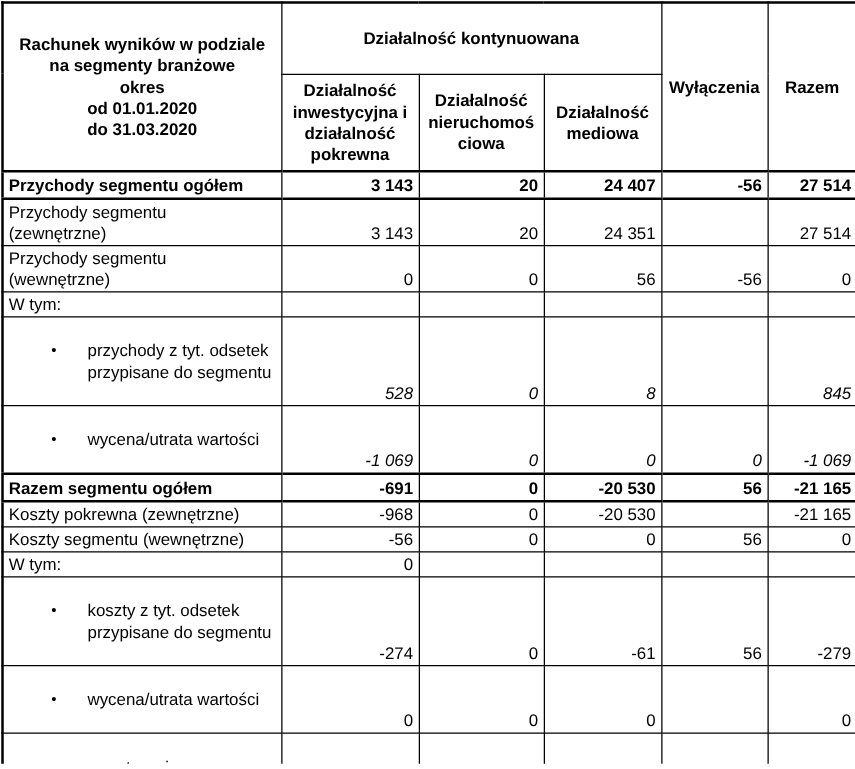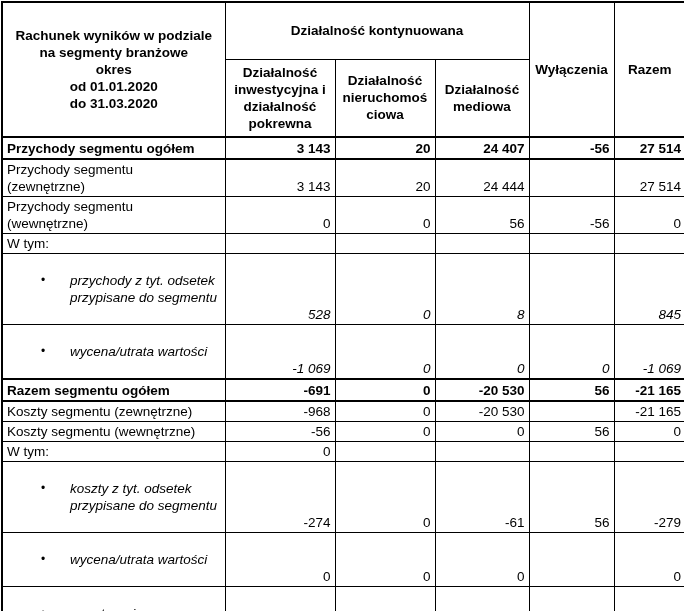--- a/index.html
+++ b/index.html
@@ -48,21 +48,21 @@
     text-align: left;
     white-space: pre-line;
     vertical-align: bottom;
     margin-left: 23px;
   }
   td.val { text-align: right; }
   tr.b td { font-weight: bold; border-top-width: 2px; border-bottom-width: 2px; }
   tr.iv td.val { font-style: italic; }
   .subwrap { display: flex; align-items: flex-start; padding-left: 34px; }
   .bullet { width: 29px; flex: 0 0 29px; font-style: normal; font-size: 12px; }
-  .subtext { font-style: italic; white-space: pre-line; }
+  .subtext { white-space: pre-line; }
 </style>
 </head>
 <body>
 
 <div class="sheet">
   <table class="seg">
     <colgroup>
       <col style="width:223px">
         <col style="width:110px">
         <col style="width:100px">
@@ -100,21 +100,21 @@
         <td class="val">20</td>
         <td class="val">24 407</td>
         <td class="val">-56</td>
         <td class="val">27 514</td>
       </tr>
       <tr style="height:36px">
         <td class="lbl">Przychody segmentu
 (zewnętrzne)</td>
         <td class="val">3 143</td>
         <td class="val">20</td>
-        <td class="val">24 444</td>
+        <td class="val">24 351</td>
         <td class="val"></td>
         <td class="val">27 514</td>
       </tr>
       <tr style="height:36px">
         <td class="lbl">Przychody segmentu
 (wewnętrzne)</td>
         <td class="val">0</td>
         <td class="val">0</td>
         <td class="val">56</td>
         <td class="val">-56</td>
@@ -157,21 +157,21 @@
       </tr>
       <tr class="b" style="height:22px">
         <td class="lbl">Razem segmentu ogółem</td>
         <td class="val">-691</td>
         <td class="val">0</td>
         <td class="val">-20 530</td>
         <td class="val">56</td>
         <td class="val">-21 165</td>
       </tr>
       <tr style="height:19px">
-        <td class="lbl">Koszty segmentu (zewnętrzne)</td>
+        <td class="lbl">Koszty pokrewna (zewnętrzne)</td>
         <td class="val">-968</td>
         <td class="val">0</td>
         <td class="val">-20 530</td>
         <td class="val"></td>
         <td class="val">-21 165</td>
       </tr>
       <tr style="height:19px">
         <td class="lbl">Koszty segmentu (wewnętrzne)</td>
         <td class="val">-56</td>
         <td class="val">0</td>

